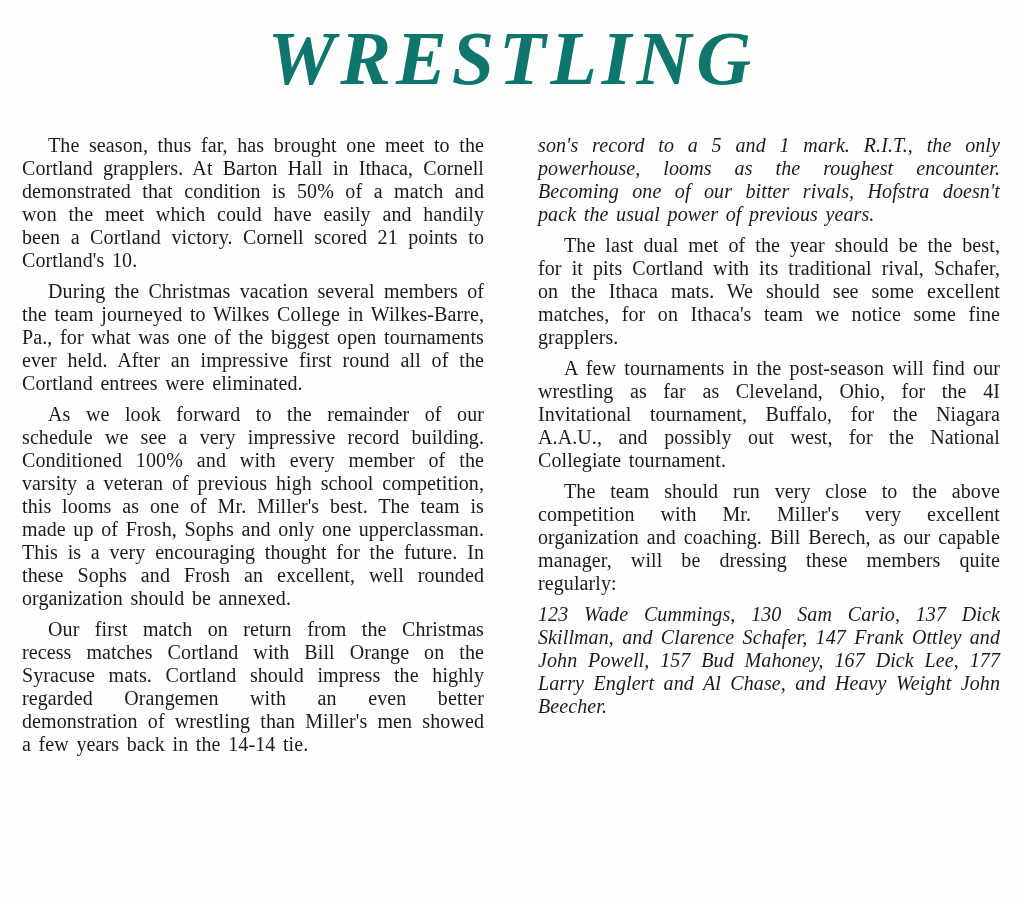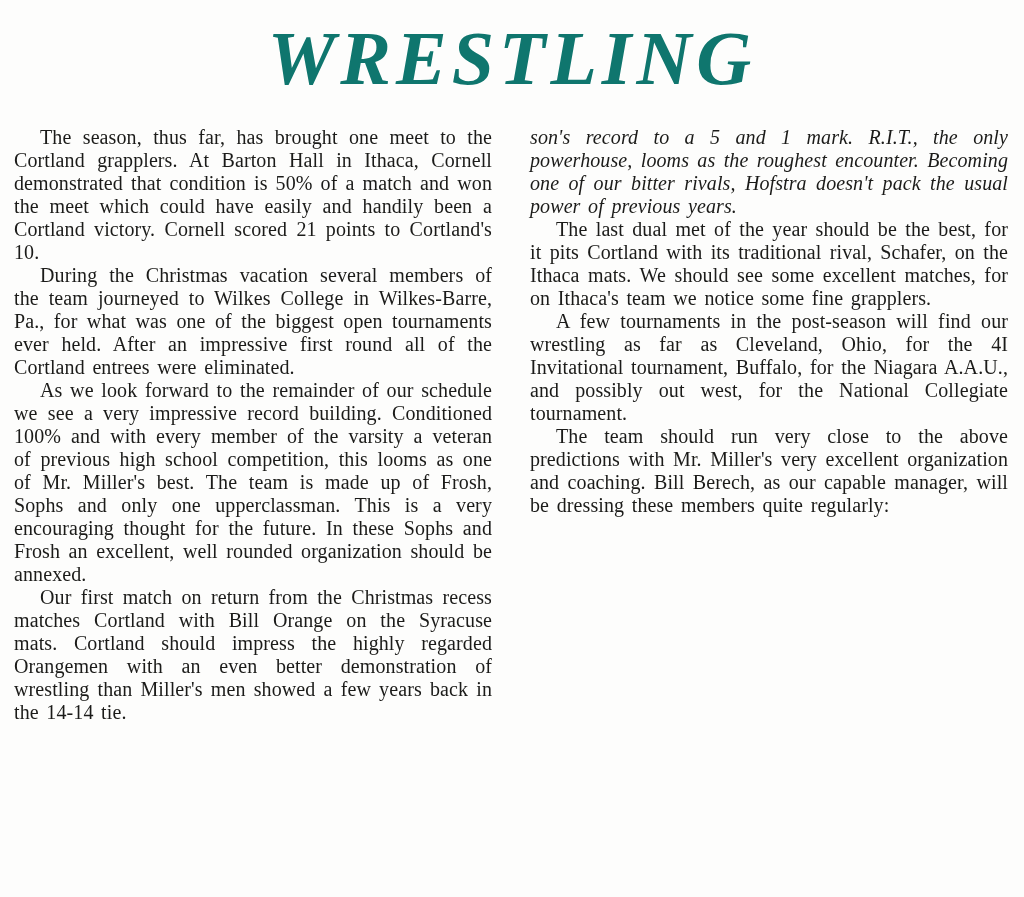--- a/index.html
+++ b/index.html
@@ -36,21 +36,21 @@
     display: flex;
     gap: 38px;
     padding: 20px 16px 0 14px;
     box-sizing: border-box;
   }
   .col {
     flex: 1 1 0;
     min-width: 0;
   }
   .col p {
-    margin: 0;
+    margin: 8px;
     font-size: 20px;
     line-height: 23px;
     text-align: justify;
     text-indent: 26px;
     word-spacing: 2.5px;
     letter-spacing: 0.1px;
     color: #1b1b19;
   }
   .col p.no-indent {
     text-indent: 0;
@@ -70,17 +70,18 @@
       <p>The season, thus far, has brought one meet to the Cortland grapplers. At Barton Hall in Ithaca, Cornell demonstrated that condition is 50% of a match and won the meet which could have easily and handily been a Cortland victory. Cornell scored 21 points to Cortland's 10.</p>
       <p>During the Christmas vacation several members of the team journeyed to Wilkes College in Wilkes-Barre, Pa., for what was one of the biggest open tournaments ever held. After an impressive first round all of the Cortland entrees were eliminated.</p>
       <p>As we look forward to the remainder of our schedule we see a very impressive record building. Conditioned 100% and with every member of the varsity a veteran of previous high school competition, this looms as one of Mr. Miller's best. The team is made up of Frosh, Sophs and only one upperclassman. This is a very encouraging thought for the future. In these Sophs and Frosh an excellent, well rounded organization should be annexed.</p>
       <p>Our first match on return from the Christmas recess matches Cortland with Bill Orange on the Syracuse mats. Cortland should impress the highly regarded Orangemen with an even better demonstration of wrestling than Miller's men showed a few years back in the 14-14 tie.</p>
     </div>
 
     <div class="col">
       <p class="no-indent">son's record to a 5 and 1 mark. R.I.T., the only powerhouse, looms as the roughest encounter. Becoming one of our bitter rivals, Hofstra doesn't pack the usual power of previous years.</p>
       <p>The last dual met of the year should be the best, for it pits Cortland with its traditional rival, Schafer, on the Ithaca mats. We should see some excellent matches, for on Ithaca's team we notice some fine grapplers.</p>
       <p>A few tournaments in the post-season will find our wrestling as far as Cleveland, Ohio, for the 4I Invitational tournament, Buffalo, for the Niagara A.A.U., and possibly out west, for the National Collegiate tournament.</p>
-      <p>The team should run very close to the above predictions with Mr. Miller's very excellent organization and coaching. Bill Berech, as our capable manager, will be dressing these members quite regularly:</p>
+      <p>The team should run very close to the above competition with Mr. Miller's very excellent organization and coaching. Bill Berech, as our capable manager, will be dressing these members quite regularly:</p>
+      <p class="no-indent">123 Wade Cummings, 130 Sam Cario, 137 Dick Skillman, and Clarence Schafer, 147 Frank Ottley and John Powell, 157 Bud Mahoney, 167 Dick Lee, 177 Larry Englert and Al Chase, and Heavy Weight John Beecher.</p>
     </div>
 
   </div>
 </div>
 
 </body></html>

